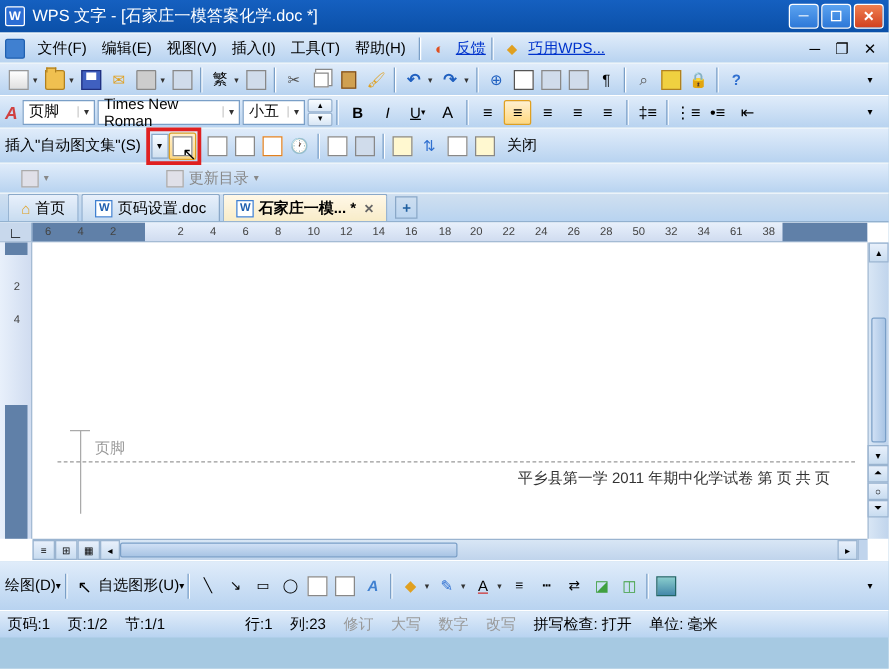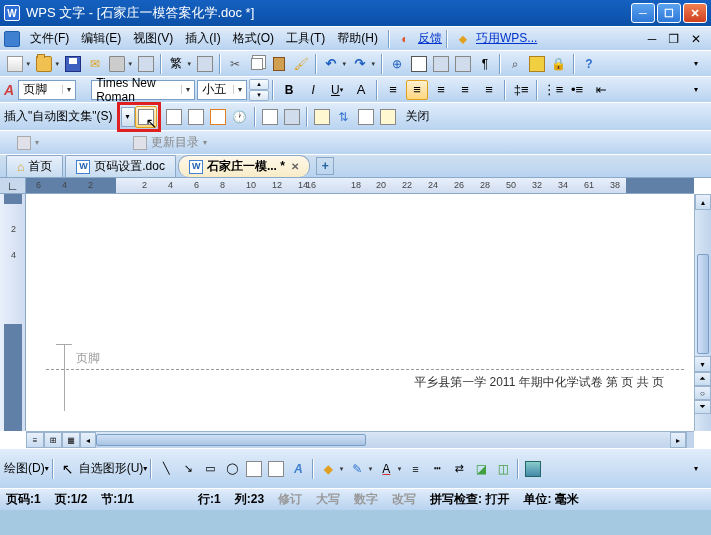--- a/index.html
+++ b/index.html
@@ -42,21 +42,21 @@
 .autobar .lbl { font-size: 12px; margin-right: 2px; }
 .redbox { border: 3px solid #e02020; padding: 1px; display: flex; align-items: center; margin: 0 2px; }
 .redbox .dd { width: 14px; background: linear-gradient(#f8fcff, #d0e0f0); border: 1px solid #8aa8c8; height: 20px; display: flex; align-items: center; justify-content: center; font-size: 8px; }
 .redbox .hl { width: 22px; height: 22px; background: linear-gradient(#fff0d0, #ffd880); border: 1px solid #e0a020; border-radius: 2px; display: flex; align-items: center; justify-content: center; position: relative; }
 .redbox .cursor { position: absolute; left: 10px; top: 8px; font-size: 14px; color: #000; }
 .secondbar { height: 24px; background: linear-gradient(#e0ecfa, #b8d3f0); display: flex; align-items: center; padding: 2px 10px; border-top: 1px solid #fff; }
 .sbbtn { height: 18px; display: flex; align-items: center; padding: 0 6px; border: 1px solid transparent; border-radius: 2px; color: #888; }
 .sbbtn .icn { width: 14px; height: 14px; margin-right: 4px; display: inline-block; }
 .tabbar { height: 24px; background: linear-gradient(#d0e0f0, #b8d3f0); display: flex; align-items: center; padding: 0 6px; border-top: 1px solid #fff; border-bottom: 1px solid #8aa8c8; }
 .tabbar .tab { height: 22px; display: flex; align-items: center; padding: 0 10px; border: 1px solid #8aa8c8; border-bottom: none; border-radius: 2px 2px 0 0; background: linear-gradient(#e8f0fb, #c8dcf0); margin-right: 2px; }
-.tabbar .tab.active { background: linear-gradient(#fff8e8, #f8ecc8); font-weight: bold; border-radius: 10px; }
+.tabbar .tab.active { background: linear-gradient(#fff8e8, #f8ecc8); font-weight: bold; }
 .tabbar .tab .ticon { width: 14px; height: 14px; background: #fff; border: 1px solid #4080d0; margin-right: 4px; position: relative; }
 .tabbar .tab .ticon::after { content: "W"; position: absolute; font-size: 9px; color: #2060b0; left: 2px; top: 0; font-weight: bold; }
 .tabbar .tab .closex { margin-left: 6px; color: #666; font-size: 10px; }
 .tabbar .addtab { width: 18px; height: 18px; border: 1px solid #8aa8c8; display: flex; align-items: center; justify-content: center; color: #2060a0; font-weight: bold; margin-left: 4px; }
 .docarea { display: flex; height: 270px; background: #fff; position: relative; }
 .ruler-h { position: absolute; top: 0; left: 0; right: 17px; height: 16px; background: linear-gradient(#e8f0fb, #d0dcf0); border-bottom: 1px solid #8aa8c8; font-size: 9px; display: flex; align-items: center; overflow: hidden; }
 .ruler-h .corner { width: 26px; height: 16px; border-right: 1px solid #8aa8c8; background: #c8d8ec; display: flex; align-items: center; justify-content: center; }
 .ruler-h .marks { flex: 1; position: relative; display: flex; }
 .ruler-h .dark { background: #6080a8; height: 16px; }
 .ruler-h .num { position: absolute; top: 2px; font-size: 9px; color: #444; }
@@ -75,21 +75,21 @@
 .scrollv { position: absolute; top: 16px; right: 0; width: 17px; bottom: 17px; background: linear-gradient(90deg, #d8e6f5, #c0d4ec); border-left: 1px solid #9ab4d0; }
 .scrollv .sbbtn2 { height: 16px; background: linear-gradient(#e8f0fb, #c8dcf0); border: 1px solid #9ab4d0; display: flex; align-items: center; justify-content: center; font-size: 8px; }
 .scrollv .thumb { position: absolute; top: 60px; height: 100px; left: 2px; right: 2px; background: linear-gradient(90deg, #d0e0f5, #a8c4e4); border: 1px solid #7a9fc7; border-radius: 2px; }
 .scrollh { position: absolute; bottom: 0; left: 26px; right: 17px; height: 17px; background: linear-gradient(#d8e6f5, #c0d4ec); border-top: 1px solid #9ab4d0; display: flex; }
 .scrollh .sbbtn2 { width: 16px; background: linear-gradient(#e8f0fb, #c8dcf0); border: 1px solid #9ab4d0; display: flex; align-items: center; justify-content: center; font-size: 8px; }
 .scrollh .track { flex: 1; position: relative; }
 .scrollh .thumb { position: absolute; left: 0; width: 270px; top: 2px; bottom: 2px; background: linear-gradient(#d0e0f5, #a8c4e4); border: 1px solid #7a9fc7; border-radius: 2px; }
 .scrollh .vsplit { width: 8px; background: #c0d4ec; border-left: 1px solid #9ab4d0; }
 .drawbar { height: 40px; background: linear-gradient(#e0ecfa, #b8d3f0); display: flex; align-items: center; padding: 14px 4px; border-top: 1px solid #fff; }
 .statusbar { height: 22px; background: linear-gradient(#e0ecfa, #b8d3f0); display: flex; align-items: center; padding: 0 6px; border-top: 1px solid #fff; font-size: 12px; }
-.statusbar .cell { margin-right: 14px; font-weight: bold; }
+.statusbar .cell { margin-right: 14px; }
 .statusbar .dim { color: #999; }
 .upbtn { width: 20px; height: 11px; background: linear-gradient(#f8fcff, #d8e6f5); border: 1px solid #9ab4d0; display: flex; align-items: center; justify-content: center; font-size: 7px; border-radius: 2px; }
 .vnav { position: absolute; right: 0; bottom: 17px; width: 17px; display: flex; flex-direction: column; }
 </style>
 </head>
 <body>
 
 <div class="titlebar">
   <span class="icon">W</span>
   <span class="title">WPS 文字 - [石家庄一模答案化学.doc *]</span>
@@ -99,21 +99,20 @@
     <div class="winbtn close">✕</div>
   </div>
 </div>
 
 <div class="menubar">
   <span class="wpsicon"></span>
   <span class="mbtn">文件(F)</span>
   <span class="mbtn">编辑(E)</span>
   <span class="mbtn">视图(V)</span>
   <span class="mbtn">插入(I)</span>
-  <span class="mbtn">格式(O)</span>
   <span class="mbtn">工具(T)</span>
   <span class="mbtn">帮助(H)</span>
   <span class="sep"></span>
   <span class="tbtn">
       <span style="color:#e05020">◐</span>
     </span>
   <span class="fblink">反馈</span>
   <span class="sep"></span>
   <span class="tbtn">
       <span style="color:#e0a020">⬥</span>
@@ -206,21 +205,21 @@
       <span style="font-size:8px">▾</span>
     </span>
 </div>
 
 <div class="fontbar">
   <span class="aa">A</span>
   <div class="combo" style="width:58px">
       <span>页脚</span>
       <span class="carrow">▾</span>
     </div>
-  <div class="combo" style="width:104px;margin-left:15px">
+  <div class="combo" style="width:114px;margin-left:2px">
       <span>Times New Roman</span>
       <span class="carrow">▾</span>
     </div>
   <div class="combo" style="width:50px;margin-left:2px">
       <span>小五</span>
       <span class="carrow">▾</span>
     </div>
   <div style="display:flex;flex-direction:column;margin-left:2px">
     <div class="upbtn">▴</div>
     <div class="upbtn">▾</div>
@@ -336,21 +335,21 @@
       <span class="num" style="left:10px">6</span>
       <span class="num" style="left:36px">4</span>
       <span class="num" style="left:62px">2</span>
       <span class="num" style="left:116px">2</span>
       <span class="num" style="left:142px">4</span>
       <span class="num" style="left:168px">6</span>
       <span class="num" style="left:194px">8</span>
       <span class="num" style="left:220px">10</span>
       <span class="num" style="left:246px">12</span>
       <span class="num" style="left:272px">14</span>
-      <span class="num" style="left:280px">16</span>
+      <span class="num" style="left:298px">16</span>
       <span class="num" style="left:325px">18</span>
       <span class="num" style="left:350px">20</span>
       <span class="num" style="left:376px">22</span>
       <span class="num" style="left:402px">24</span>
       <span class="num" style="left:428px">26</span>
       <span class="num" style="left:454px">28</span>
       <span class="num" style="left:480px">50</span>
       <span class="num" style="left:506px">32</span>
       <span class="num" style="left:532px">34</span>
       <span class="num" style="left:558px">61</span>

